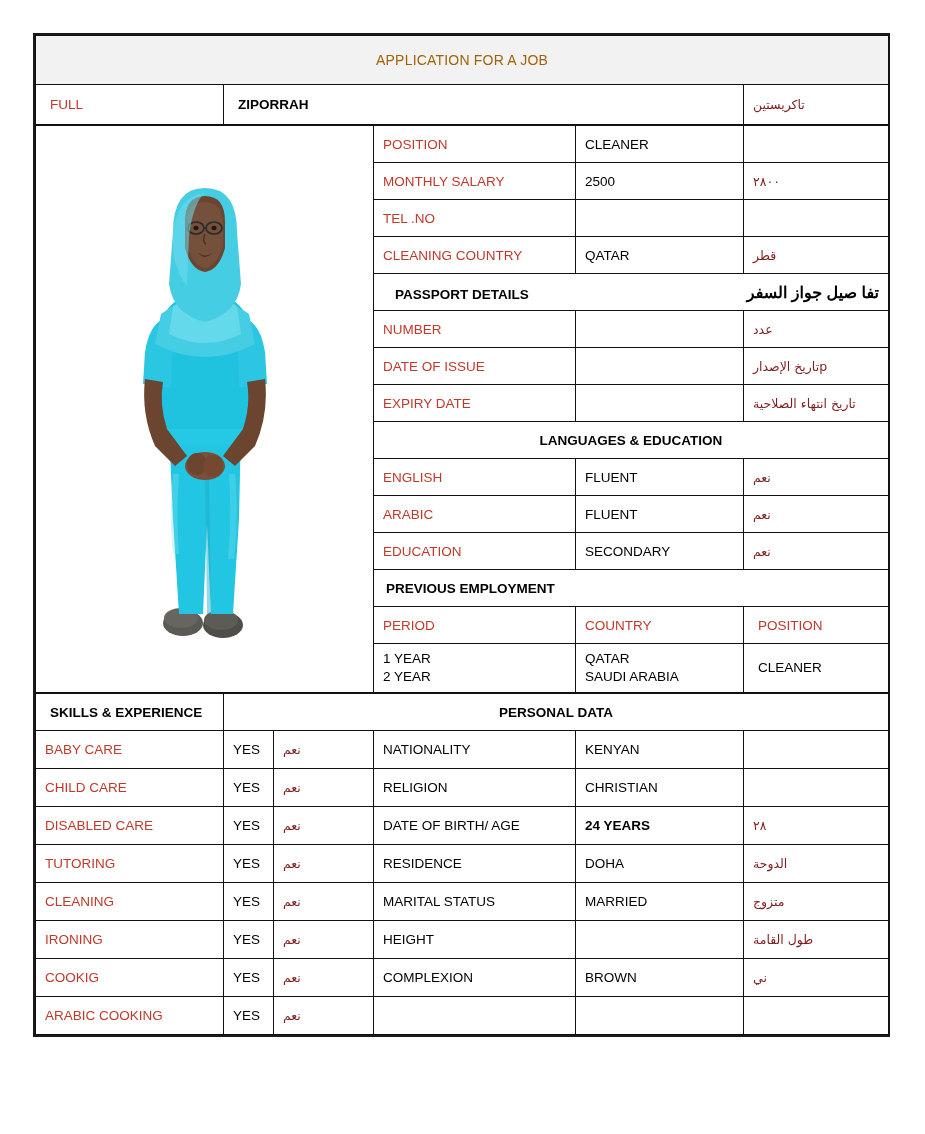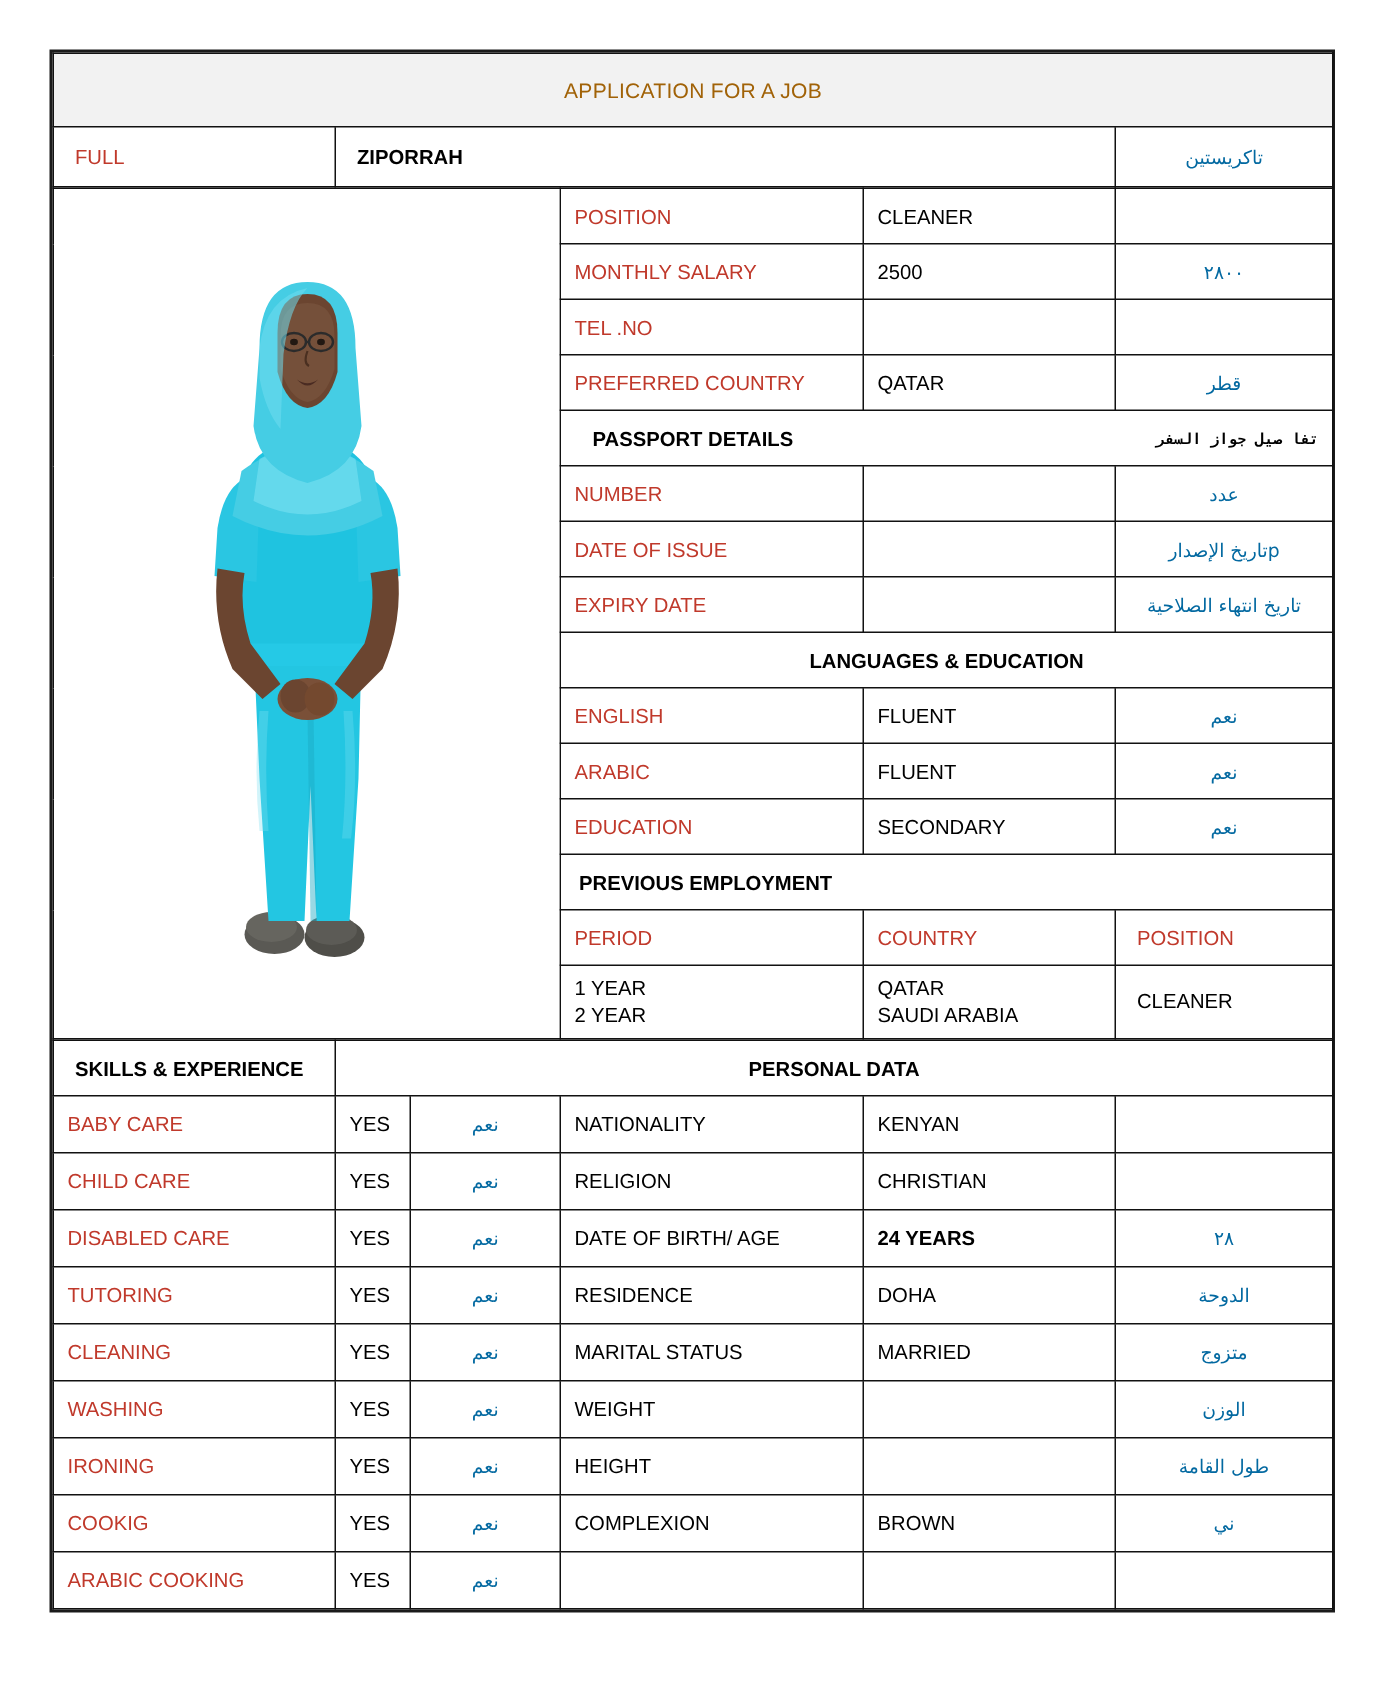--- a/index.html
+++ b/index.html
@@ -51,30 +51,30 @@
     letter-spacing: 0.2px;
   }
   .red {
     color: #c0392b;
   }
   .bold {
     font-weight: bold;
   }
   .ar {
     direction: rtl;
-    text-align: center;
+    text-align: left;
     font-family: "DejaVu Sans", sans-serif;
     font-size: 12.5px;
-    color: #0369a1;
+    color: #7f1d1d;
   }
   .ar-bold {
     direction: rtl;
     text-align: right;
-    font-family: Liberation Mono, monospace;
-    font-size: 10px;
+    font-family: Liberation Sans, sans-serif;
+    font-size: 16px;
     font-weight: bold;
   }
   .section-head {
     font-weight: bold;
     font-size: 13.5px;
     height: 36px;
   }
   .section-head .inner {
     display: flex;
     align-items: flex-end;
@@ -223,21 +223,21 @@
         <td class="ar">٢٨٠٠</td>
       </tr>
 
       <tr class="r-std">
         <td class="red">TEL .NO</td>
         <td class="val"></td>
         <td class="ar"></td>
       </tr>
 
       <tr class="r-std">
-        <td class="red">PREFERRED COUNTRY</td>
+        <td class="red">CLEANING COUNTRY</td>
         <td class="val">QATAR</td>
         <td class="ar">قطر</td>
       </tr>
 
       <tr>
         <td class="section-head" colspan="3">
           <div class="inner">
             <span class="lbl">PASSPORT DETAILS</span>
             <span class="ar-bold">تفا      صيل جواز السفر</span>
           </div>
@@ -354,28 +354,20 @@
 
       <tr class="r-skill">
         <td class="red">CLEANING</td>
         <td>YES</td>
         <td class="ar">نعم</td>
         <td>MARITAL STATUS</td>
         <td>MARRIED</td>
         <td class="ar">متزوج</td>
       </tr>
 
-      <tr class="r-skill">
-        <td class="red">WASHING</td>
-        <td>YES</td>
-        <td class="ar">نعم</td>
-        <td>WEIGHT</td>
-        <td></td>
-        <td class="ar">الوزن</td>
-      </tr>
 
       <tr class="r-skill">
         <td class="red">IRONING</td>
         <td>YES</td>
         <td class="ar">نعم</td>
         <td>HEIGHT</td>
         <td></td>
         <td class="ar">طول القامة</td>
       </tr>
 

